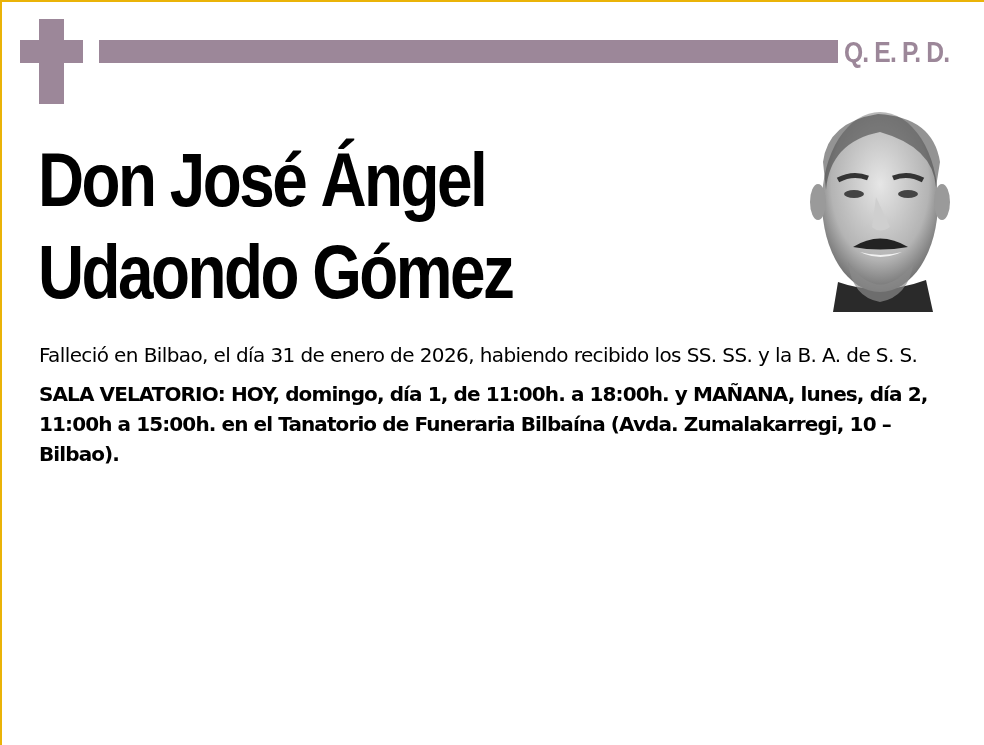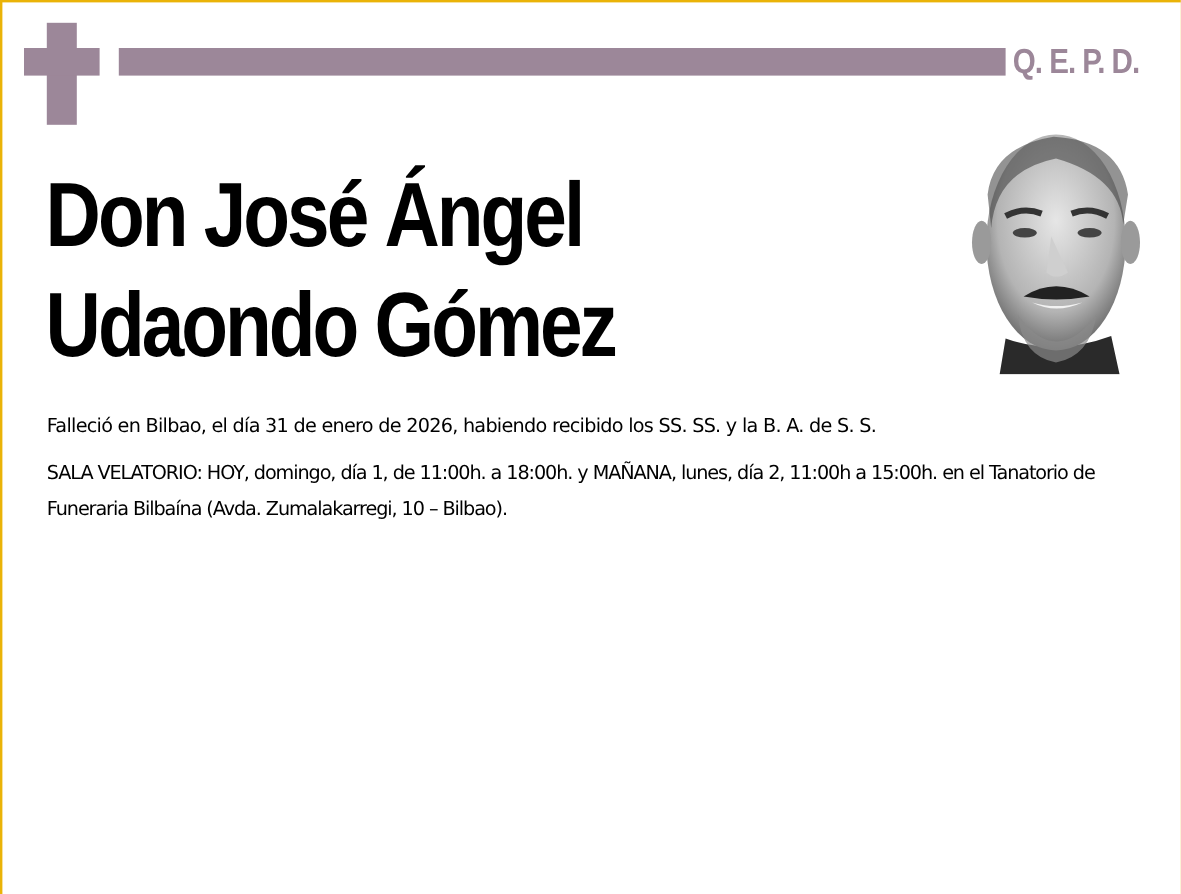--- a/index.html
+++ b/index.html
@@ -23,24 +23,24 @@
     font-size: 76px; line-height: 92px; color: #000; letter-spacing: -3px;
     transform: scaleX(0.84); transform-origin: left top; white-space: nowrap;
   }
   .photo {
     position: absolute; left: 806px; top: 100px; width: 145px; height: 210px;
     overflow: hidden; background: #fff;
   }
   .body-text {
     position: absolute; left: 37px; top: 338px; width: 890px;
     font-family: "DejaVu Sans", sans-serif; color: #000;
-    font-size: 16px; line-height: 30px; letter-spacing: -0.6px;
+    font-size: 20px; line-height: 30px; letter-spacing: -0.6px;
   }
   .body-text p { margin: 0 0 9px 0; }
-  .body-text p.bold { font-weight: normal; letter-spacing: -0.9px; }
+  .body-text p.bold { font-weight: bold; letter-spacing: -0.9px; }
 </style>
 </head>
 <body>
 
 <div class="frame" style="--accent:#9c8799;">
   <div class="cross-v"></div>
   <div class="cross-h"></div>
   <div class="bar"></div>
   <div class="qepd">Q. E. P. D.</div>
 

